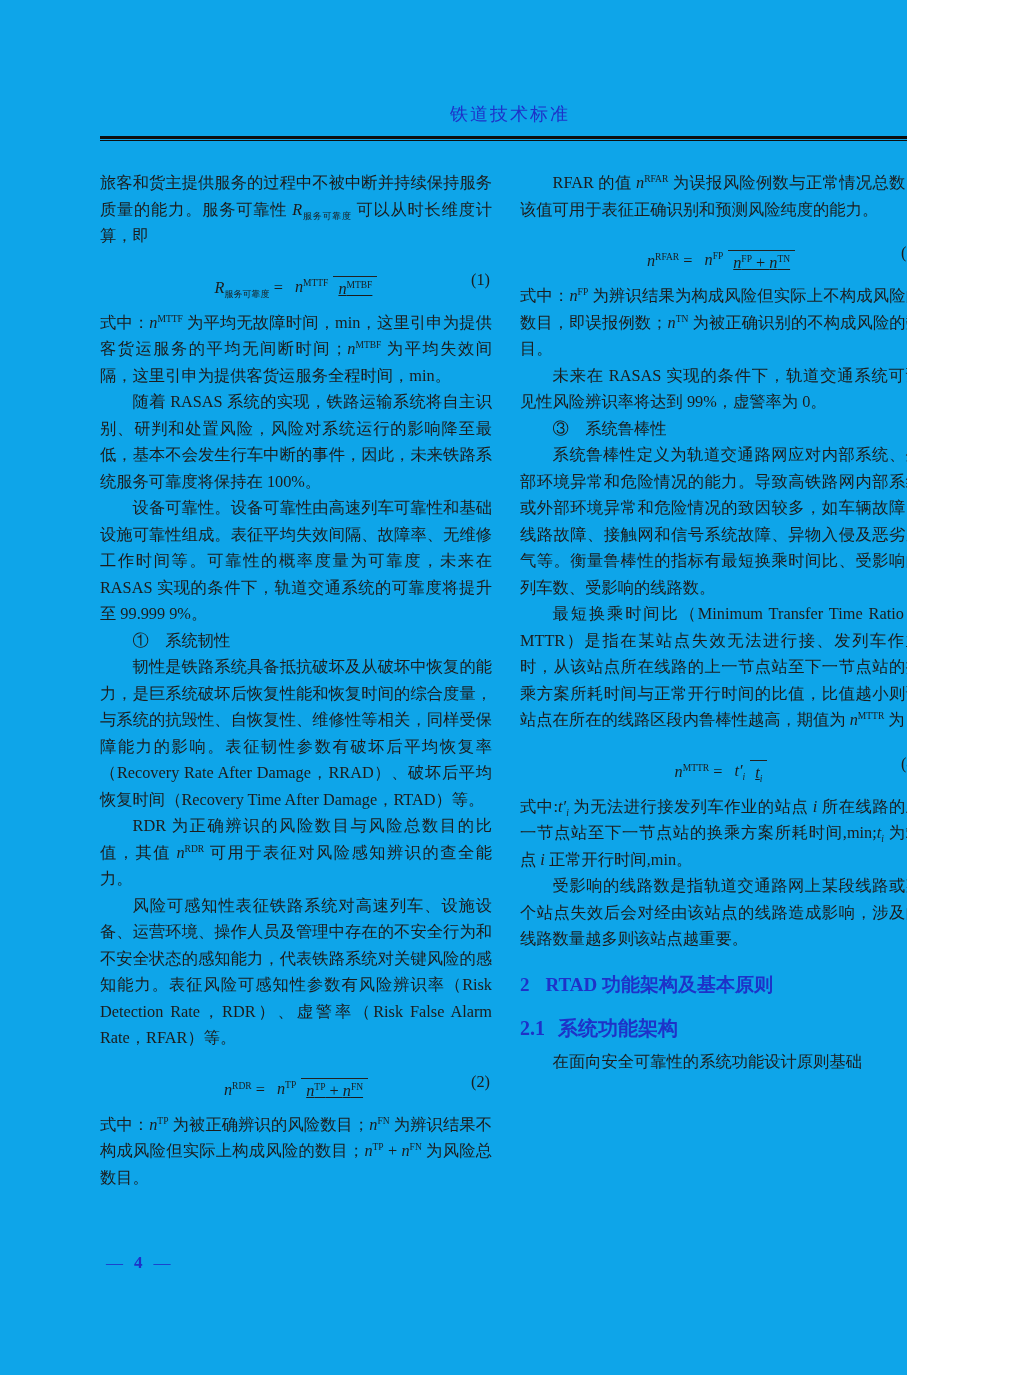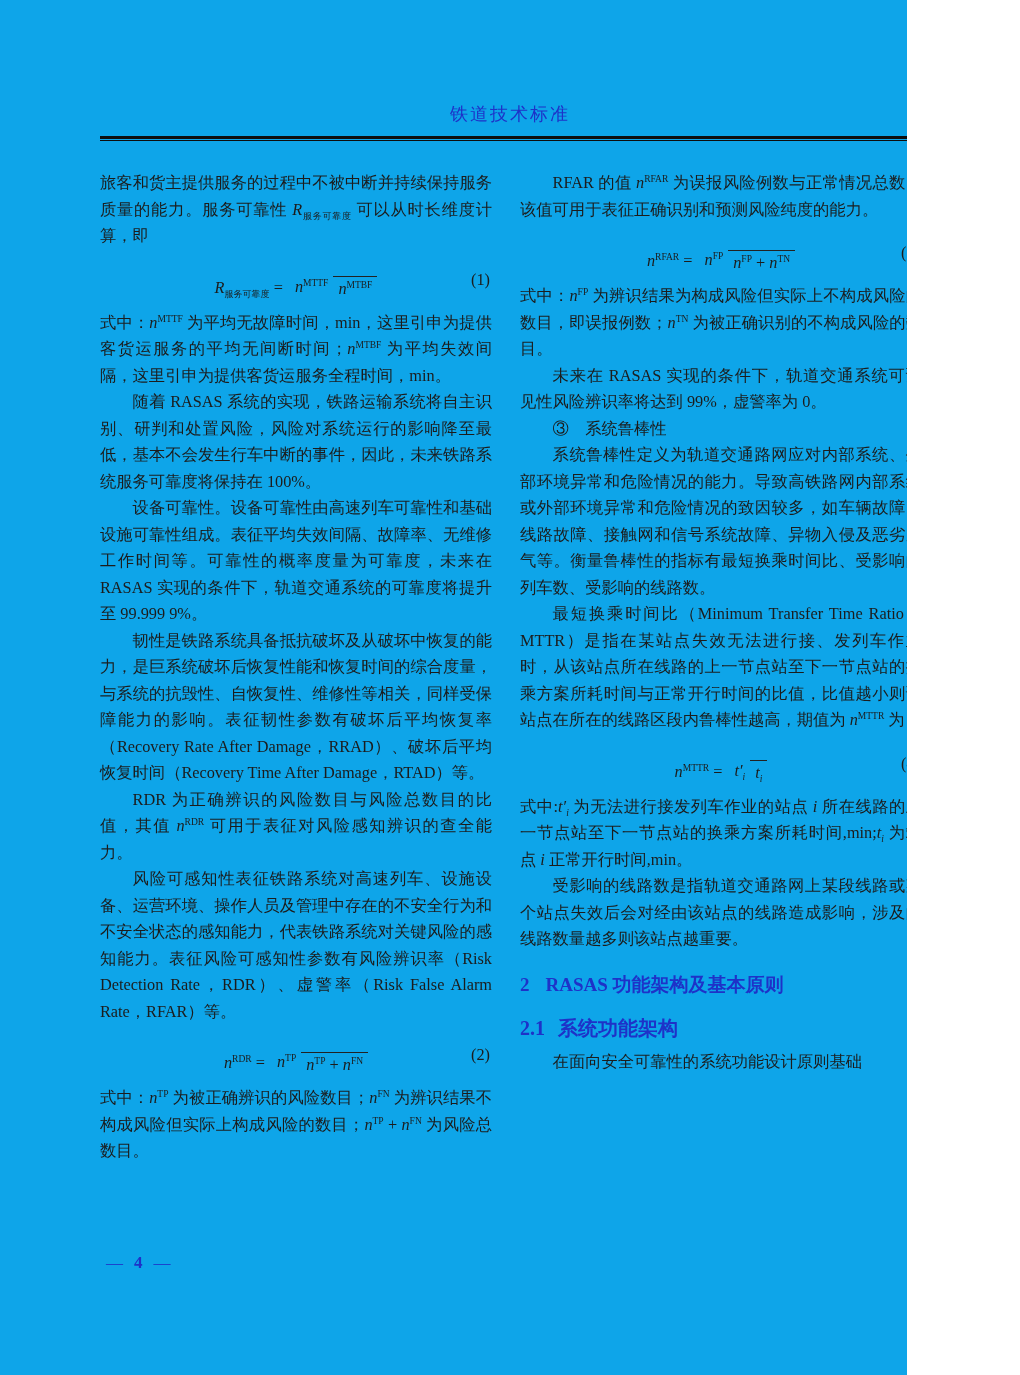--- a/index.html
+++ b/index.html
@@ -44,21 +44,21 @@
   .formula {
     position:relative;
     display:flex; justify-content:center; align-items:center;
     min-height:54px; margin:3px 0;
     font-size:16.3px; line-height:1.2;
   }
   .f-body { display:inline-flex; align-items:center;margin-top:16px; }
   .f-lhs { white-space:pre; }
   .frac { display:inline-flex; flex-direction:row; align-items:center; margin-left:3px; }
   .frac .num { padding:0 5px 2px; white-space:pre; }
-  .frac .den { border-top:1.2px solid #222; padding:2px 5px 0; white-space:pre; }
+  .frac .den { border-top:1.2px solid #222; padding:2px 5px 0; white-space:pre;text-decoration:underline; }
   .f-no { position:absolute; right:2px; top:50%; transform:translateY(-50%); }
   
   .h2 {
     color:var(--accent); font-weight:bold;
     font-size:19px; line-height:1.3;
     margin:20px 0 18px; text-align:left;
   }
   .h2 .hnum { margin-right:16px; }
   .h3 {
     color:var(--accent); font-weight:bold;
@@ -90,20 +90,21 @@
             <span class="frac">
               <span class="num"><span class="mi">n</span><sup>MTTF</sup></span>
               <span class="den"><span class="mi">n</span><sup>MTBF</sup></span>
             </span>
           </span>
           <span class="f-no">(1)</span>
         </div>
         <div class="para">式中：<span class="mi">n</span><sup>MTTF</sup> 为平均无故障时间，min，这里引申为提供客货运服务的平均无间断时间；<span class="mi">n</span><sup>MTBF</sup> 为平均失效间隔，这里引申为提供客货运服务全程时间，min。</div>
         <div class="para indent">随着 RASAS 系统的实现，铁路运输系统将自主识别、研判和处置风险，风险对系统运行的影响降至最低，基本不会发生行车中断的事件，因此，未来铁路系统服务可靠度将保持在 100%。</div>
         <div class="para indent">设备可靠性。设备可靠性由高速列车可靠性和基础设施可靠性组成。表征平均失效间隔、故障率、无维修工作时间等。可靠性的概率度量为可靠度，未来在 RASAS 实现的条件下，轨道交通系统的可靠度将提升至 99.999 9%。</div>
+        <div class="para indent">①　系统韧性</div>
         <div class="para indent">韧性是铁路系统具备抵抗破坏及从破坏中恢复的能力，是巨系统破坏后恢复性能和恢复时间的综合度量，与系统的抗毁性、自恢复性、维修性等相关，同样受保障能力的影响。表征韧性参数有破坏后平均恢复率（Recovery Rate After Damage，RRAD）、破坏后平均恢复时间（Recovery Time After Damage，RTAD）等。</div>
         <div class="para indent">RDR 为正确辨识的风险数目与风险总数目的比值，其值 <span class="mi">n</span><sup>RDR</sup> 可用于表征对风险感知辨识的查全能力。</div>
         <div class="para indent">风险可感知性表征铁路系统对高速列车、设施设备、运营环境、操作人员及管理中存在的不安全行为和不安全状态的感知能力，代表铁路系统对关键风险的感知能力。表征风险可感知性参数有风险辨识率（Risk Detection Rate，RDR）、虚警率（Risk False Alarm Rate，RFAR）等。</div>
         <div class="formula">
           <span class="f-body">
             <span class="f-lhs"><span class="mi">n</span><sup>RDR</sup> = </span>
             <span class="frac">
               <span class="num"><span class="mi">n</span><sup>TP</sup></span>
               <span class="den"><span class="mi">n</span><sup>TP</sup> + <span class="mi">n</span><sup>FN</sup></span>
             </span>
@@ -134,21 +135,21 @@
             <span class="f-lhs"><span class="mi">n</span><sup>MTTR</sup> = </span>
             <span class="frac">
               <span class="num"><span class="mi">t′</span><sub class="mi">i</sub></span>
               <span class="den"><span class="mi">t</span><sub class="mi">i</sub></span>
             </span>
           </span>
           <span class="f-no">(4)</span>
         </div>
         <div class="para">式中:<span class="mi">t′</span><sub class="mi">i</sub> 为无法进行接发列车作业的站点 <span class="mi">i</span> 所在线路的上一节点站至下一节点站的换乘方案所耗时间,min;<span class="mi">t</span><sub class="mi">i</sub> 为站点 <span class="mi">i</span> 正常开行时间,min。</div>
         <div class="para indent">受影响的线路数是指轨道交通路网上某段线路或某个站点失效后会对经由该站点的线路造成影响，涉及的线路数量越多则该站点越重要。</div>
-        <div class="h2"><span class="hnum">2</span><span>RASAS 功能架构及基本原则</span></div>
+        <div class="h2"><span class="hnum">2</span><span>RTAD 功能架构及基本原则</span></div>
         <div class="h3"><span class="hnum">2.1</span><span>系统功能架构</span></div>
         <div class="para indent">在面向安全可靠性的系统功能设计原则基础</div>
       </div>
   </div>
 
   <div class="footer">
     <span>—</span>
     <span class="pno">4</span>
     <span>—</span>
   </div>

